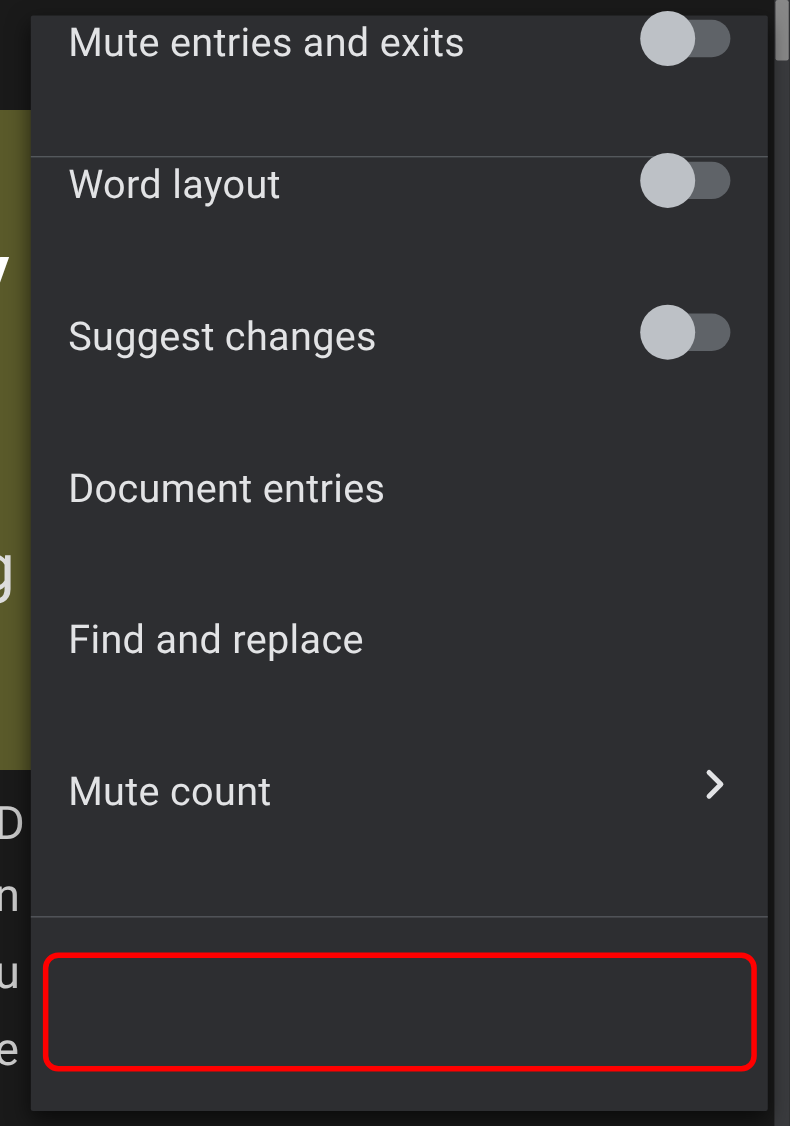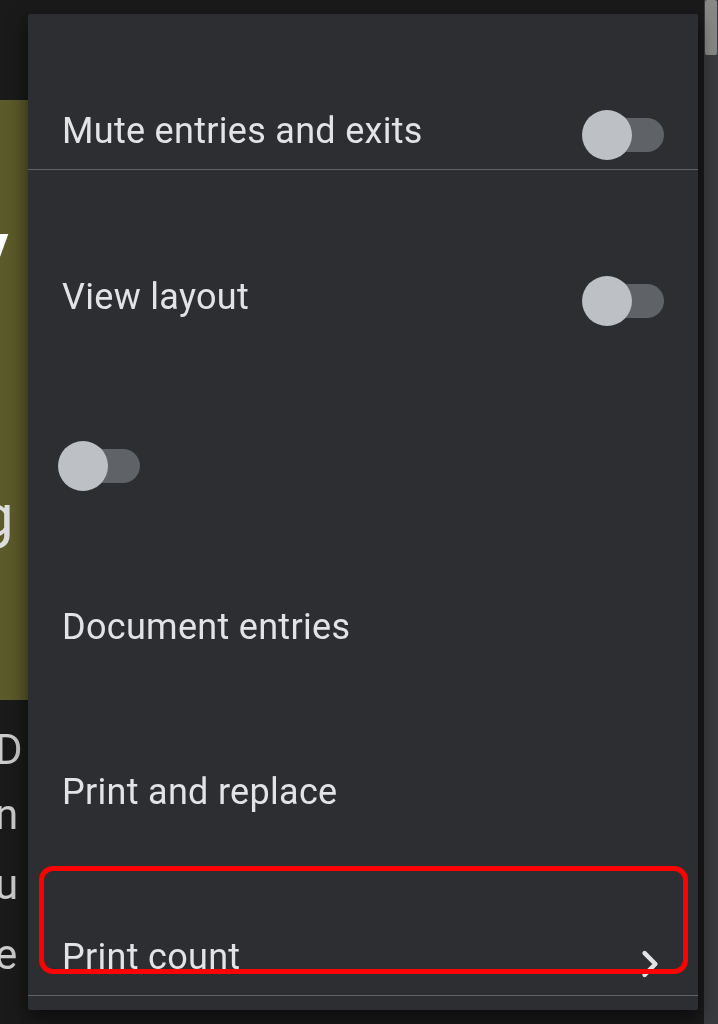--- a/index.html
+++ b/index.html
@@ -97,26 +97,25 @@
       position: absolute;
       top: 0;
       right: 1px;
       width: 12px;
       height: 55px;
       background: #888;
       border-radius: 2px;
     }
     .menu-item {
       display: flex;
-      align-items: flex-end;
+      align-items: flex-start;
       justify-content: space-between;
-      padding: 17px 34px;
+      padding: 4px 34px;
       height: 138px;
       cursor: pointer;
-      margin-top: 27px;
     }
     .menu-item-first {
       height: 128px;
     }
     .menu-label {
       color: #e2e3e5;
       font-size: 36px;
       font-weight: 400;
       letter-spacing: 0.3px;
     }
@@ -188,42 +187,43 @@
     <span class="menu-label">Mute entries and exits</span>
     <div class="toggle">
       <div class="toggle-thumb"></div>
     </div>
   </div>
 
   <div class="divider"></div>
 
 
   <div class="menu-item">
-    <span class="menu-label">View layout</span>
+    <span class="menu-label">Word layout</span>
     <div class="toggle">
       <div class="toggle-thumb"></div>
     </div>
   </div>
 
   <div class="menu-item">
+    <span class="menu-label">Suggest changes</span>
     <div class="toggle">
       <div class="toggle-thumb"></div>
     </div>
   </div>
 
   <div class="menu-item">
     <span class="menu-label">Document entries</span>
   </div>
 
   <div class="menu-item">
-    <span class="menu-label">Print and replace</span>
-  </div>
-
-  <div class="menu-item">
-    <span class="menu-label">Print count</span>
+    <span class="menu-label">Find and replace</span>
+  </div>
+
+  <div class="menu-item">
+    <span class="menu-label">Mute count</span>
     <span class="chevron">
       <svg viewBox="0 0 10 16" fill="none" stroke="#e2e3e5" stroke-width="2.5" stroke-linecap="round" stroke-linejoin="round">
         <path d="M2 2 L8 8 L2 14"></path>
       </svg>
     </span>
   </div>
 
   <div class="divider"></div>
 
 </div>

